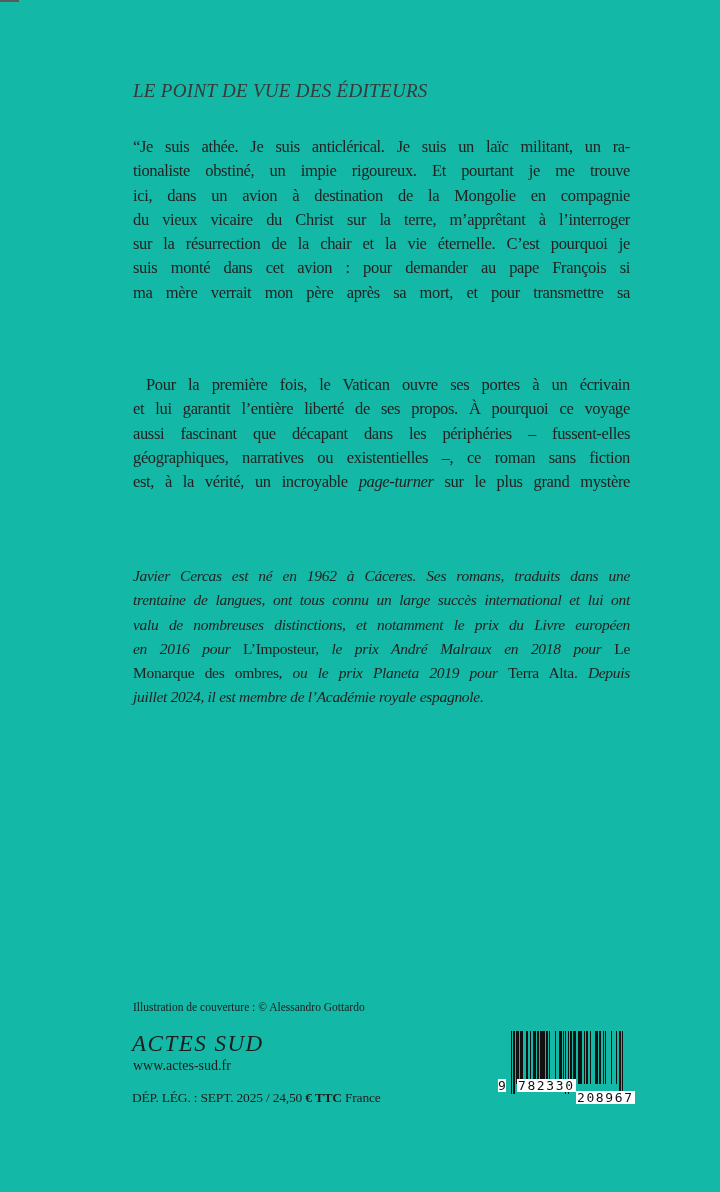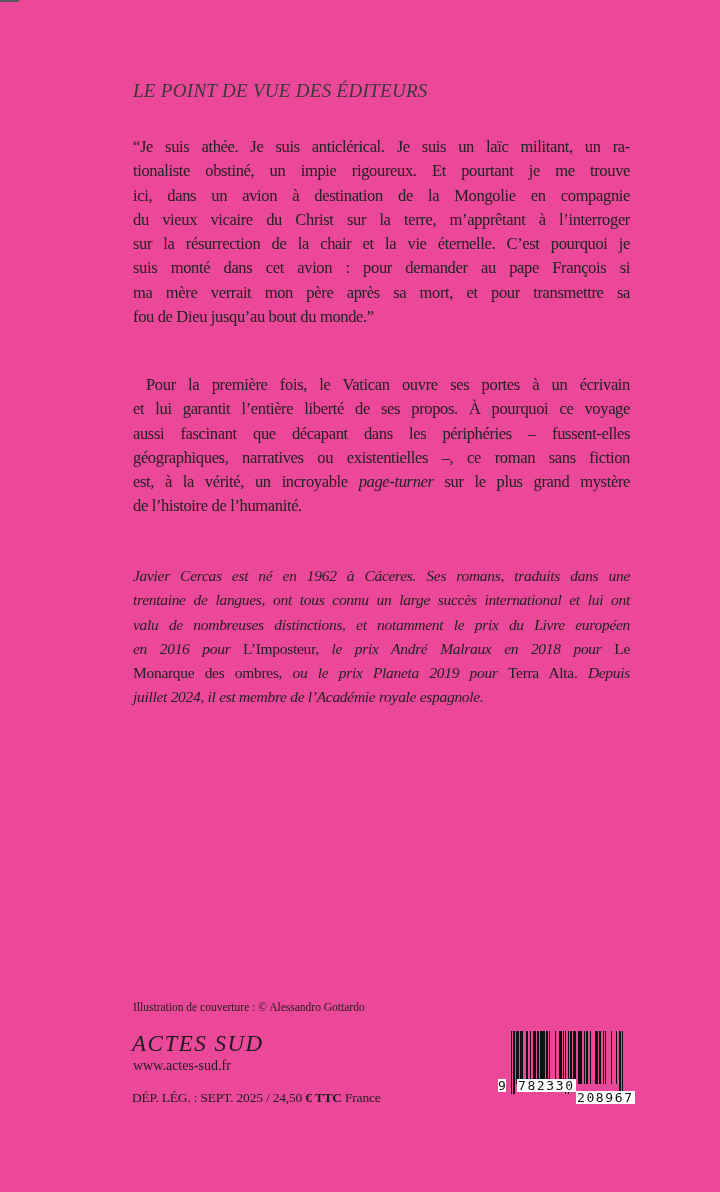--- a/index.html
+++ b/index.html
@@ -1,21 +1,21 @@
 <!DOCTYPE html>
 <html><head>
 <meta charset="utf-8">
 <style>
   html,body { margin:0; padding:0; }
   body { background:#e8e8e8; }
   .page {
     position:relative;
     width:720px; height:1192px;
     margin:0 auto;
-    background:#ec4899;
+    background:#14b8a6;
     font-family:"Liberation Serif", serif;
     color:#222222;
     overflow:hidden;
   }
   .corner-mark {
     position:absolute; left:0; top:0;
     width:19px; height:2px;
     background:#5a5a5a;
   }
   .title {
@@ -89,30 +89,28 @@
   <h1 class="title">LE POINT DE VUE DES ÉDITEURS</h1>
 
   <div class="para quote">
       <div class="line"><span class="s-n">“Je suis athée. Je suis anticlérical. Je suis un laïc militant, un ra-</span></div>
       <div class="line"><span class="s-n">tionaliste obstiné, un impie rigoureux. Et pourtant je me trouve</span></div>
       <div class="line"><span class="s-n">ici, dans un avion à destination de la Mongolie en compagnie</span></div>
       <div class="line"><span class="s-n">du vieux vicaire du Christ sur la terre, m’apprêtant à l’interroger</span></div>
       <div class="line"><span class="s-n">sur la résurrection de la chair et la vie éternelle. C’est pourquoi je</span></div>
       <div class="line"><span class="s-n">suis monté dans cet avion : pour demander au pape François si</span></div>
       <div class="line"><span class="s-n">ma mère verrait mon père après sa mort, et pour transmettre sa</span></div>
-      <div class="line last"><span class="s-n">fou de Dieu jusqu’au bout du monde.”</span></div>
     </div>
 
   <div class="para editorial">
       <div class="line"><span class="s-n">Pour la première fois, le Vatican ouvre ses portes à un écrivain</span></div>
       <div class="line"><span class="s-n">et lui garantit l’entière liberté de ses propos. À pourquoi ce voyage</span></div>
       <div class="line"><span class="s-n">aussi fascinant que décapant dans les périphéries – fussent-elles</span></div>
       <div class="line"><span class="s-n">géographiques, narratives ou existentielles –, ce roman sans fiction</span></div>
       <div class="line"><span class="s-n">est, à la vérité, un incroyable </span><span class="s-i">page-turner</span><span class="s-n"> sur le plus grand mystère</span></div>
-      <div class="line last"><span class="s-n">de l’histoire de l’humanité.</span></div>
     </div>
 
   <div class="para bio">
       <div class="line"><span class="s-n">Javier Cercas est né en 1962 à Cáceres. Ses romans, traduits dans une</span></div>
       <div class="line"><span class="s-n">trentaine de langues, ont tous connu un large succès international et lui ont</span></div>
       <div class="line"><span class="s-n">valu de nombreuses distinctions, et notamment le prix du Livre européen</span></div>
       <div class="line"><span class="s-n">en 2016 pour </span><span class="s-r">L’Imposteur,</span><span class="s-n"> le prix André Malraux en 2018 pour </span><span class="s-r">Le</span></div>
       <div class="line"><span class="s-r">Monarque des ombres,</span><span class="s-n"> ou le prix Planeta 2019 pour </span><span class="s-r">Terra Alta.</span><span class="s-n"> Depuis</span></div>
       <div class="line last"><span class="s-n">juillet 2024, il est membre de l’Académie royale espagnole.</span></div>
     </div>

